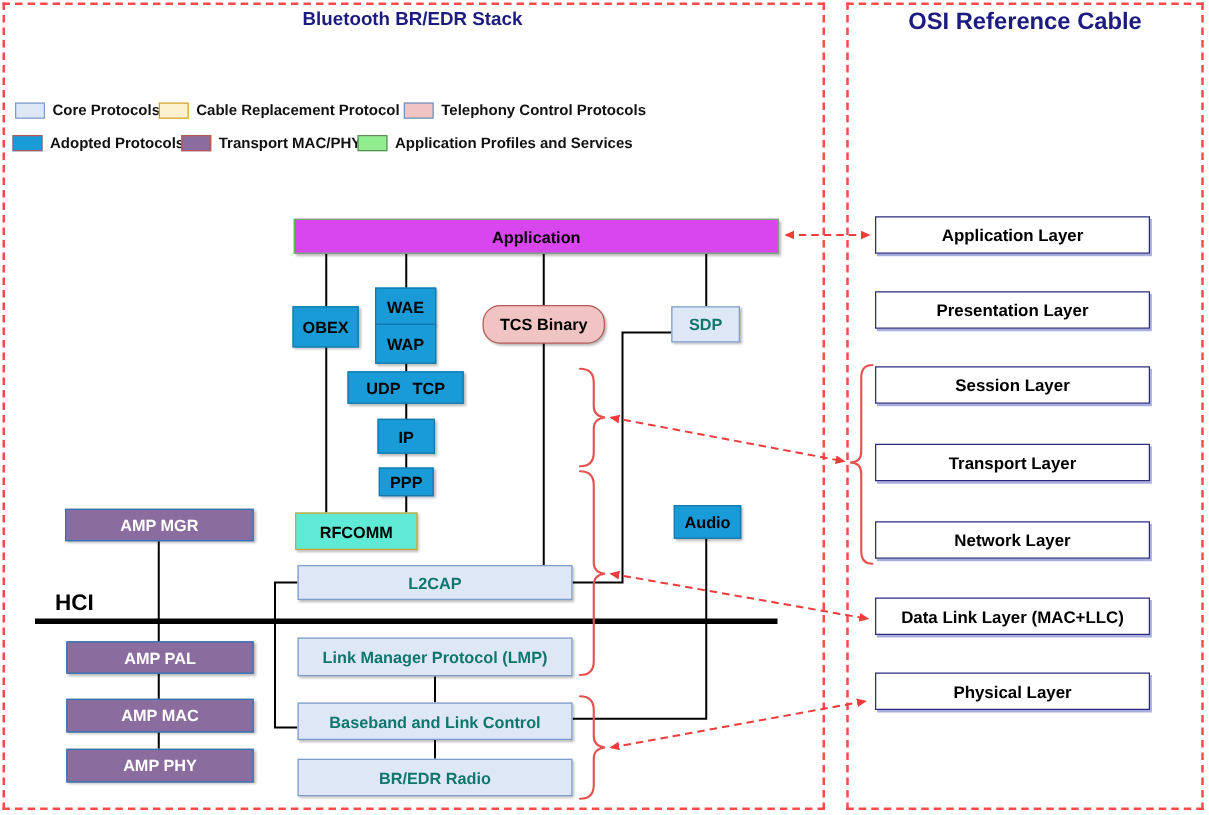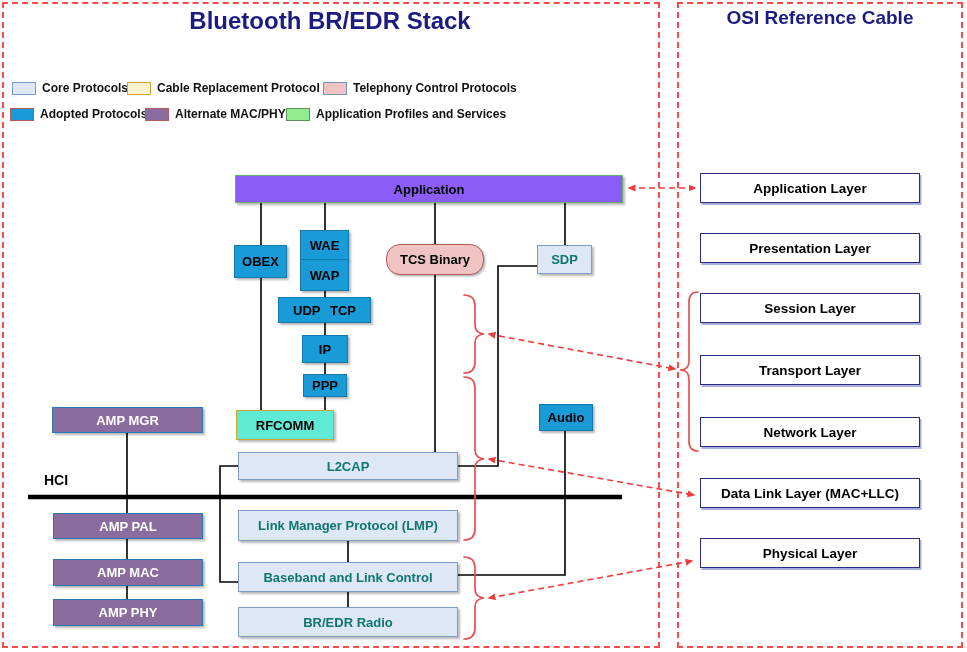--- a/index.html
+++ b/index.html
@@ -4,41 +4,41 @@
 <style>
   html,body{margin:0;padding:0;background:#fff;}
   #canvas{
     position:relative;width:967px;height:652px;background:#fff;overflow:hidden;
     font-family:"Liberation Sans", sans-serif;
   }
   .panel{position:absolute;border:2px dashed #fa4b4b;background:#fff;box-sizing:border-box;z-index:0;}
   #panel-left{left:2px;top:2px;width:658px;height:646px;}
   #panel-right{left:677px;top:2px;width:286px;height:646px;}
   .title{position:absolute;font-weight:bold;color:#1b1b82;text-align:center;z-index:2;}
-  #title-left{left:0;top:7px;width:660px;font-size:24px;}
+  #title-left{left:0;top:7px;width:660px;font-size:15px;}
   #title-right{left:677px;top:7px;width:286px;font-size:19px;}
   .legend-item{position:absolute;display:flex;align-items:center;gap:6px;z-index:2;}
   .swatch{width:22px;height:11px;border:1.5px solid #888;box-sizing:content-box;flex:0 0 auto;}
   .legend-label{font-size:12px;font-weight:bold;color:#111;white-space:nowrap;}
   .overlay{position:absolute;left:0;top:0;z-index:1;}
   .box{
     position:absolute;display:flex;align-items:center;justify-content:center;
     font-weight:bold;font-size:13px;box-sizing:border-box;z-index:2;text-align:center;
     box-shadow:1.5px 1.5px 2px rgba(0,0,0,.28);
   }
-  .green{background:#8b5cf6;border:1.5px solid #68b168;color:#000;}
+  .green{background:#d946ef;border:1.5px solid #68b168;color:#000;}
   .blue{background:#199bd8;border:1.5px solid #1378ac;color:#000000;}
   .core{background:#dde7f6;border:1.5px solid #7e9cc9;color:#0f766e;}
   .yellow{background:#5eead4;border:1.5px solid #d2a42a;color:#000;}
   .pink{background:#f0c4c2;border:1.5px solid #b25959;color:#000;}
   .purple{background:#8a6d9e;border:1.5px solid #2e75b6;color:#fff;}
   .osi{background:#fff;border:1.5px solid #2b2b80;color:#000;font-size:13.5px;
        box-shadow:1.5px 2px 0 #a8aedd;}
   .split{justify-content:space-between;padding:0 14px;}
-  #hci-label{position:absolute;left:44px;top:472px;font-size:14px;font-weight:bold;color:#000;z-index:2;}
+  #hci-label{position:absolute;left:44px;top:472px;font-size:18px;font-weight:bold;color:#000;z-index:2;}
 </style>
 </head>
 <body>
 
 <div id="canvas">
 
   <div id="panel-left" class="panel"></div>
   <div id="panel-right" class="panel"></div>
 
   <div id="title-left" class="title">Bluetooth BR/EDR Stack</div>
@@ -55,21 +55,21 @@
   <div class="legend-item" style="left:323px;top:81px;">
     <span class="swatch" style="background: rgb(240, 196, 194); border-color: rgb(114, 149, 190);"></span>
     <span class="legend-label">Telephony Control Protocols</span>
   </div>
   <div class="legend-item" style="left:10px;top:107px;">
     <span class="swatch" style="background: rgb(25, 155, 216); border-color: rgb(178, 89, 89);"></span>
     <span class="legend-label">Adopted Protocols</span>
   </div>
   <div class="legend-item" style="left:145px;top:107px;">
     <span class="swatch" style="background: rgb(138, 109, 158); border-color: rgb(178, 89, 89);"></span>
-    <span class="legend-label">Alternate MAC/PHY</span>
+    <span class="legend-label">Transport MAC/PHY</span>
   </div>
   <div class="legend-item" style="left:286px;top:107px;">
     <span class="swatch" style="background: rgb(144, 238, 144); border-color: rgb(95, 143, 95);"></span>
     <span class="legend-label">Application Profiles and Services</span>
   </div>
 
   <svg class="overlay" width="967" height="652" viewBox="0 0 967 652">
     <defs>
       <marker id="arrow" orient="auto-start-reverse" markerWidth="9" markerHeight="8" refX="6.5" refY="3.5" markerUnits="userSpaceOnUse">
         <path d="M0,0 L8,3.5 L0,7 Z" fill="#ee3b3b"></path>

